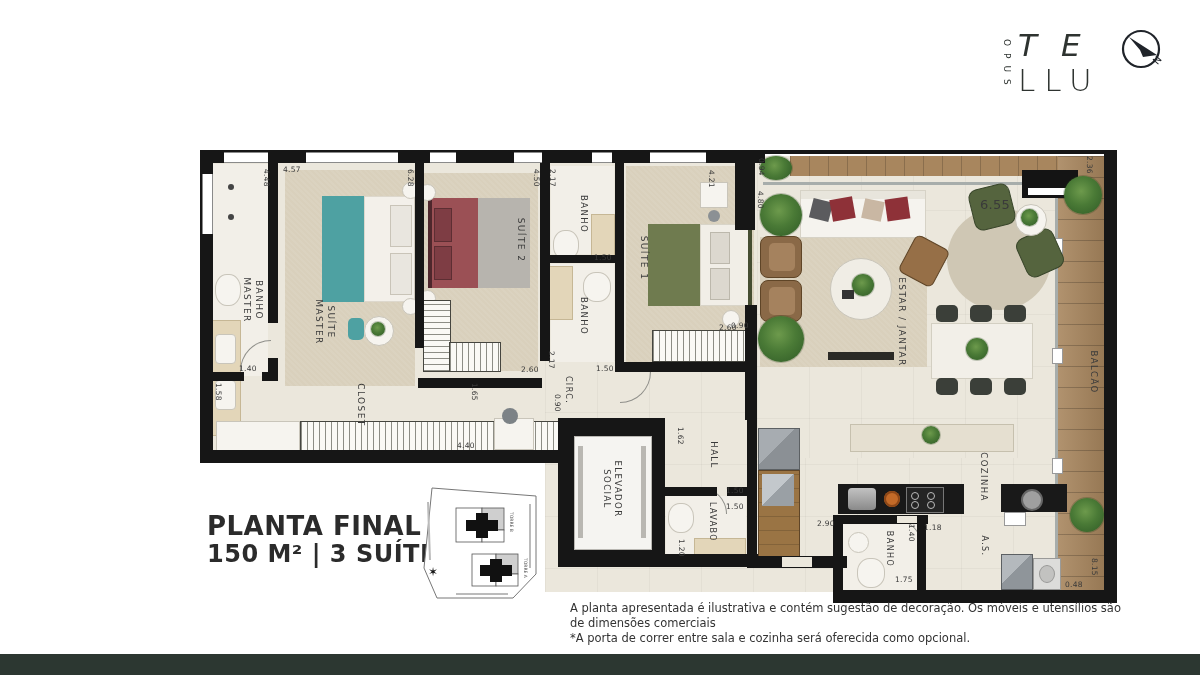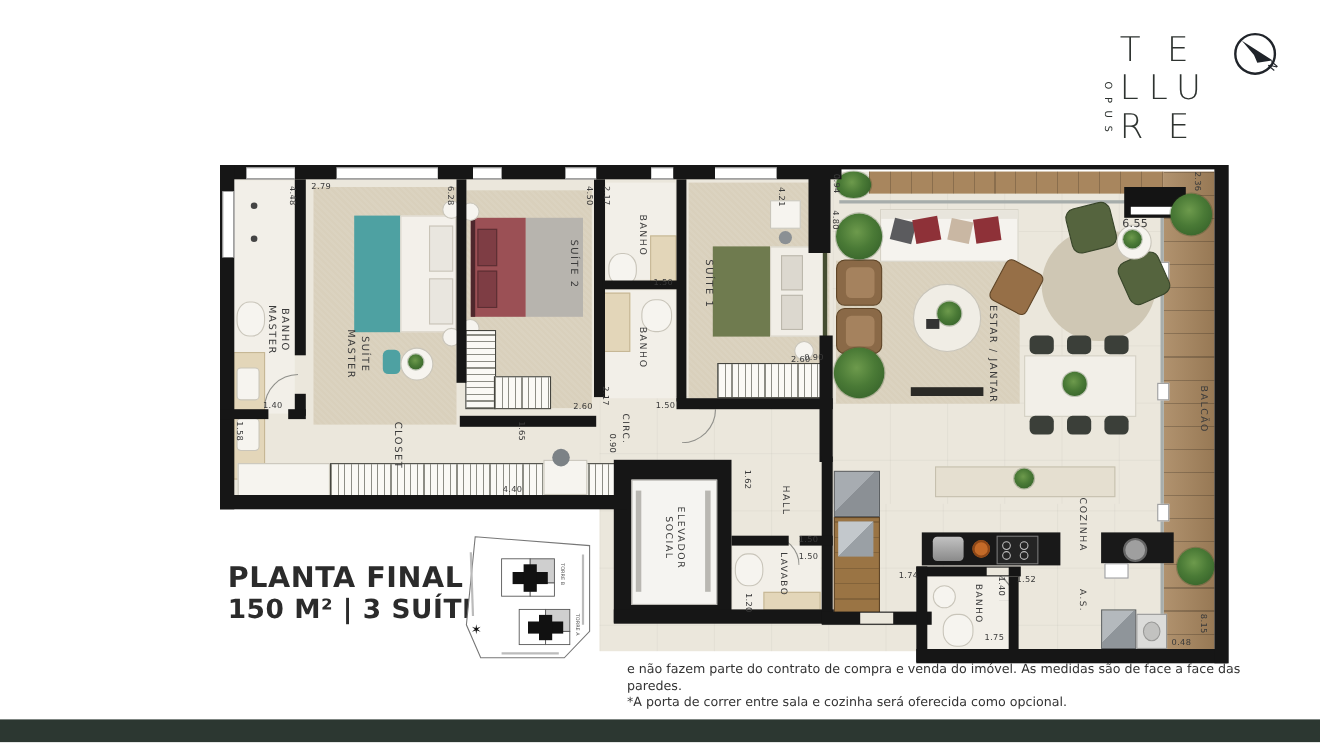--- a/index.html
+++ b/index.html
@@ -23,21 +23,21 @@
   .round{border-radius:50%;}
   .plant{position:absolute;border-radius:50%;background:radial-gradient(circle at 45% 40%,#6d9a4c 0%,#4a7a36 45%,#2f5a26 100%);box-shadow:0 0 0 1px rgba(30,60,20,.25);}
   .arc{position:absolute;border:1px solid #8f8f8a;border-right:none;border-bottom:none;border-radius:100% 0 0 0;}
   
   .rlabel{position:absolute;color:#3b3b3b;letter-spacing:1.4px;font-weight:500;white-space:pre;text-align:center;line-height:1.3;z-index:40;}
   .dlabel{position:absolute;font-size:7.5px;color:#3a3a3a;letter-spacing:.3px;white-space:nowrap;z-index:40;}
   
   .logo{position:absolute;left:1002px;top:28px;display:flex;align-items:flex-end;color:#2e3330;}
   .opus{writing-mode:vertical-rl;font-size:9px;letter-spacing:7px;margin-right:6px;margin-bottom:6px;color:#2e3330;}
   .logolines div{font-size:31px;line-height:35px;font-weight:300;color:#2e3330;}
-  .ll1{letter-spacing:24px;margin-right:-24px;}
+  .ll1{letter-spacing:24px;margin-right:-24px;font-style:italic;}
   .ll2{letter-spacing:9px;margin-right:-9px;}
   .ll3{letter-spacing:22px;margin-right:-22px;}
   
   .tb{position:absolute;left:207px;top:512px;color:#2b2b2b;}
   .tb .t1{font-size:26px;font-weight:800;letter-spacing:.5px;line-height:28px;}
   .tb .t2{font-size:24px;font-weight:800;letter-spacing:.5px;line-height:28px;}
   .tb .t3{font-size:14px;font-weight:700;letter-spacing:1px;margin-top:4px;}
   .disc{position:absolute;left:570px;top:601px;width:560px;font-size:11.5px;line-height:14.8px;color:#333;}
   .footer{position:absolute;left:0;top:654px;width:1200px;height:21px;}
 </style>
@@ -257,58 +257,57 @@
       <span class="rlabel" style="left: 612px; top: 489px; font-size: 8.5px; transform: translate(-50%, -50%) rotate(90deg);">ELEVADOR
 SOCIAL</span>
       <span class="rlabel" style="left: 713px; top: 455px; font-size: 8.5px; transform: translate(-50%, -50%) rotate(90deg);">HALL</span>
       <span class="rlabel" style="left: 712px; top: 522px; font-size: 8px; transform: translate(-50%, -50%) rotate(90deg);">LAVABO</span>
       <span class="rlabel" style="left: 901px; top: 322px; font-size: 9px; transform: translate(-50%, -50%) rotate(90deg);">ESTAR / JANTAR</span>
       <span class="rlabel" style="left: 983px; top: 477px; font-size: 8.5px; transform: translate(-50%, -50%) rotate(90deg);">COZINHA</span>
       <span class="rlabel" style="left: 984px; top: 546px; font-size: 8px; transform: translate(-50%, -50%) rotate(90deg);">A.S.</span>
       <span class="rlabel" style="left: 889px; top: 549px; font-size: 8px; transform: translate(-50%, -50%) rotate(90deg);">BANHO</span>
       <span class="rlabel" style="left: 1093px; top: 372px; font-size: 8.5px; transform: translate(-50%, -50%) rotate(90deg);">BALCÃO</span>
       <span class="dlabel" style="left: 266px; top: 178px; font-size: 7.5px; transform: translate(-50%, -50%) rotate(90deg);">4.48</span>
-      <span class="dlabel" style="left: 292px; top: 169px; font-size: 7.5px; transform: translate(-50%, -50%) rotate(0deg);">2.79</span>
+      <span class="dlabel" style="left: 292px; top: 169px; font-size: 7.5px; transform: translate(-50%, -50%) rotate(0deg);">4.57</span>
       <span class="dlabel" style="left: 410px; top: 178px; font-size: 7.5px; transform: translate(-50%, -50%) rotate(90deg);">6.28</span>
       <span class="dlabel" style="left: 536px; top: 178px; font-size: 7.5px; transform: translate(-50%, -50%) rotate(90deg);">4.50</span>
       <span class="dlabel" style="left: 552px; top: 178px; font-size: 7.5px; transform: translate(-50%, -50%) rotate(90deg);">2.17</span>
       <span class="dlabel" style="left: 603px; top: 257px; font-size: 7.5px; transform: translate(-50%, -50%) rotate(0deg);">1.50</span>
       <span class="dlabel" style="left: 551px; top: 360px; font-size: 7.5px; transform: translate(-50%, -50%) rotate(90deg);">2.17</span>
       <span class="dlabel" style="left: 605px; top: 368px; font-size: 7.5px; transform: translate(-50%, -50%) rotate(0deg);">1.50</span>
       <span class="dlabel" style="left: 711px; top: 179px; font-size: 7.5px; transform: translate(-50%, -50%) rotate(90deg);">4.21</span>
       <span class="dlabel" style="left: 761px; top: 167px; font-size: 7.5px; transform: translate(-50%, -50%) rotate(90deg);">0.94</span>
       <span class="dlabel" style="left: 760px; top: 200px; font-size: 7.5px; transform: translate(-50%, -50%) rotate(90deg);">4.80</span>
       <span class="dlabel" style="left: 1089px; top: 165px; font-size: 7.5px; transform: translate(-50%, -50%) rotate(90deg);">2.36</span>
-      <span class="dlabel" style="left: 1032px; top: 204px; font-size: 10px; transform: translate(-50%, -50%) rotate(0deg);">6.55</span>
+      <span class="dlabel" style="left: 995px; top: 204px; font-size: 13px; transform: translate(-50%, -50%) rotate(0deg);">6.55</span>
       <span class="dlabel" style="left: 248px; top: 368px; font-size: 7.5px; transform: translate(-50%, -50%) rotate(0deg);">1.40</span>
       <span class="dlabel" style="left: 218px; top: 392px; font-size: 7.5px; transform: translate(-50%, -50%) rotate(90deg);">1.58</span>
       <span class="dlabel" style="left: 530px; top: 369px; font-size: 7.5px; transform: translate(-50%, -50%) rotate(0deg);">2.60</span>
       <span class="dlabel" style="left: 474px; top: 392px; font-size: 7.5px; transform: translate(-50%, -50%) rotate(90deg);">1.65</span>
       <span class="dlabel" style="left: 728px; top: 327px; font-size: 7.5px; transform: translate(-50%, -50%) rotate(0deg);">2.60</span>
       <span class="dlabel" style="left: 466px; top: 445px; font-size: 7.5px; transform: translate(-50%, -50%) rotate(0deg);">4.40</span>
       <span class="dlabel" style="left: 557px; top: 403px; font-size: 7.5px; transform: translate(-50%, -50%) rotate(90deg);">0.90</span>
       <span class="dlabel" style="left: 680px; top: 436px; font-size: 7.5px; transform: translate(-50%, -50%) rotate(90deg);">1.62</span>
       <span class="dlabel" style="left: 740px; top: 325px; font-size: 7.5px; transform: translate(-50%, -50%) rotate(0deg);">0.90</span>
       <span class="dlabel" style="left: 735px; top: 490px; font-size: 7.5px; transform: translate(-50%, -50%) rotate(0deg);">1.50</span>
       <span class="dlabel" style="left: 735px; top: 506px; font-size: 7.5px; transform: translate(-50%, -50%) rotate(0deg);">1.50</span>
       <span class="dlabel" style="left: 681px; top: 548px; font-size: 7.5px; transform: translate(-50%, -50%) rotate(90deg);">1.20</span>
-      <span class="dlabel" style="left: 826px; top: 523px; font-size: 7.5px; transform: translate(-50%, -50%) rotate(0deg);">1.74</span>
+      <span class="dlabel" style="left: 826px; top: 523px; font-size: 7.5px; transform: translate(-50%, -50%) rotate(0deg);">2.90</span>
       <span class="dlabel" style="left: 911px; top: 533px; font-size: 7.5px; transform: translate(-50%, -50%) rotate(90deg);">1.40</span>
-      <span class="dlabel" style="left: 933px; top: 527px; font-size: 7.5px; transform: translate(-50%, -50%) rotate(0deg);">1.52</span>
+      <span class="dlabel" style="left: 933px; top: 527px; font-size: 7.5px; transform: translate(-50%, -50%) rotate(0deg);">1.18</span>
       <span class="dlabel" style="left: 904px; top: 579px; font-size: 7.5px; transform: translate(-50%, -50%) rotate(0deg);">1.75</span>
       <span class="dlabel" style="left: 1074px; top: 584px; font-size: 7.5px; transform: translate(-50%, -50%) rotate(0deg);">0.48</span>
       <span class="dlabel" style="left: 1094px; top: 567px; font-size: 7.5px; transform: translate(-50%, -50%) rotate(90deg);">8.15</span>
     </div>
 
   <div class="logo">
     <div class="opus">OPUS</div>
     <div class="logolines">
       <div class="ll1">TE</div>
       <div class="ll2">LLU</div>
-      <div class="ll3">RE</div>
     </div>
   </div>
 
   <svg class="a" style="left:1116px;top:24px;" width="54" height="54" viewBox="0 0 54 54">
     <circle cx="25" cy="25" r="18" fill="none" stroke="#20242a" stroke-width="2.2"></circle>
     <polygon points="13,13 41,31 27,33 24,26" fill="#20242a"></polygon>
     <text x="40" y="42" font-size="10" font-family="DejaVu Sans, sans-serif" fill="#20242a" transform="rotate(-50 40 40)">N</text>
   </svg>
 
   <div class="tb">
@@ -334,18 +333,18 @@
     <text x="108" y="76" font-size="4.5" fill="#555" font-family="DejaVu Sans, sans-serif" transform="rotate(90 108 76)">TORRE A</text>
 
     <text x="12" y="94" font-size="12" fill="#111">✶</text>
 
     <line x1="12" y1="20" x2="14" y2="78" stroke="#bbb" stroke-width="2"></line>
     <line x1="114" y1="22" x2="114" y2="86" stroke="#bbb" stroke-width="2"></line>
     <line x1="40" y1="112" x2="92" y2="112" stroke="#bbb" stroke-width="2"></line>
   </svg>
 
   <div class="disc">
-    <div>e não fazem parte do contrato de compra e venda do imóvel. As medidas são de face a face das paredes.</div>
+    <div>A planta apresentada é ilustrativa e contém sugestão de decoração. Os móveis e utensílios são de dimensões comerciais</div>
     <div>*A porta de correr entre sala e cozinha será oferecida como opcional.</div>
   </div>
 
   <div class="footer" style="background: rgb(44, 55, 49);"></div>
 </div>
 
 </body></html>

